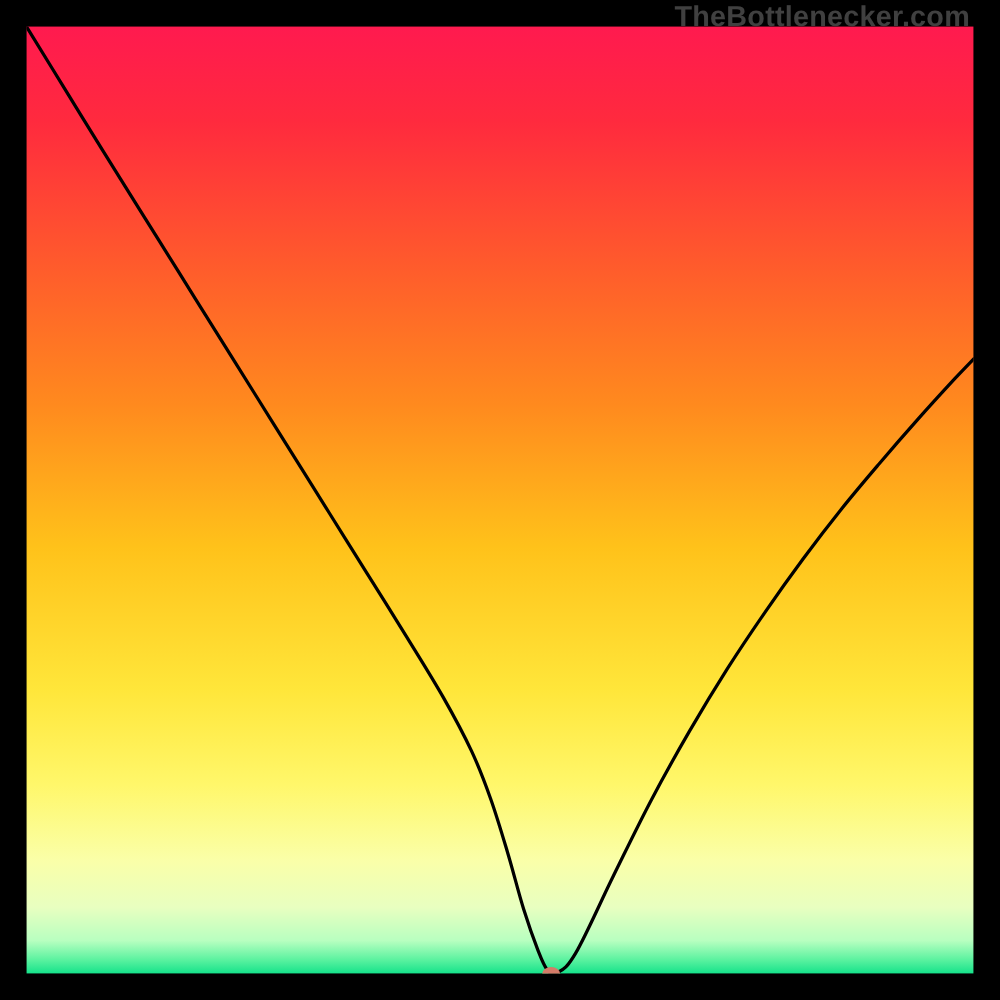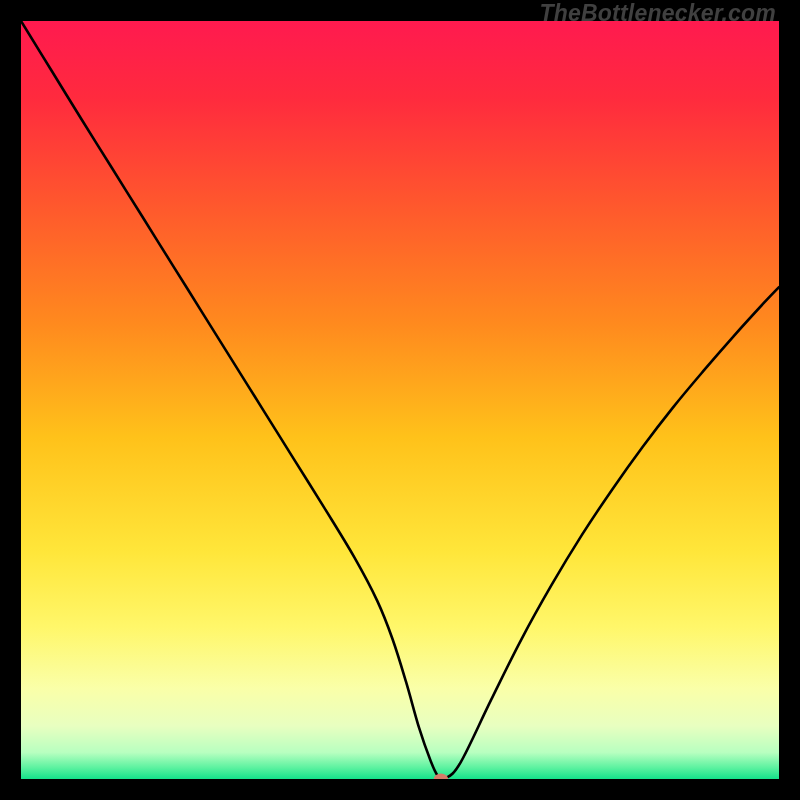--- a/index.html
+++ b/index.html
@@ -9,21 +9,20 @@
     height: 800px;
     background: #000;
     font-family: Arial, Helvetica, sans-serif;
     overflow: hidden;
   }
   .frame {
     position: relative;
     width: 800px;
     height: 800px;
     background: #000;
-    font-style: italic;
   }
   .plot {
     position: absolute;
     left: 21px;
     top: 21px;
     width: 758px;
     height: 758px;
     overflow: hidden;
   }
   .watermark {

